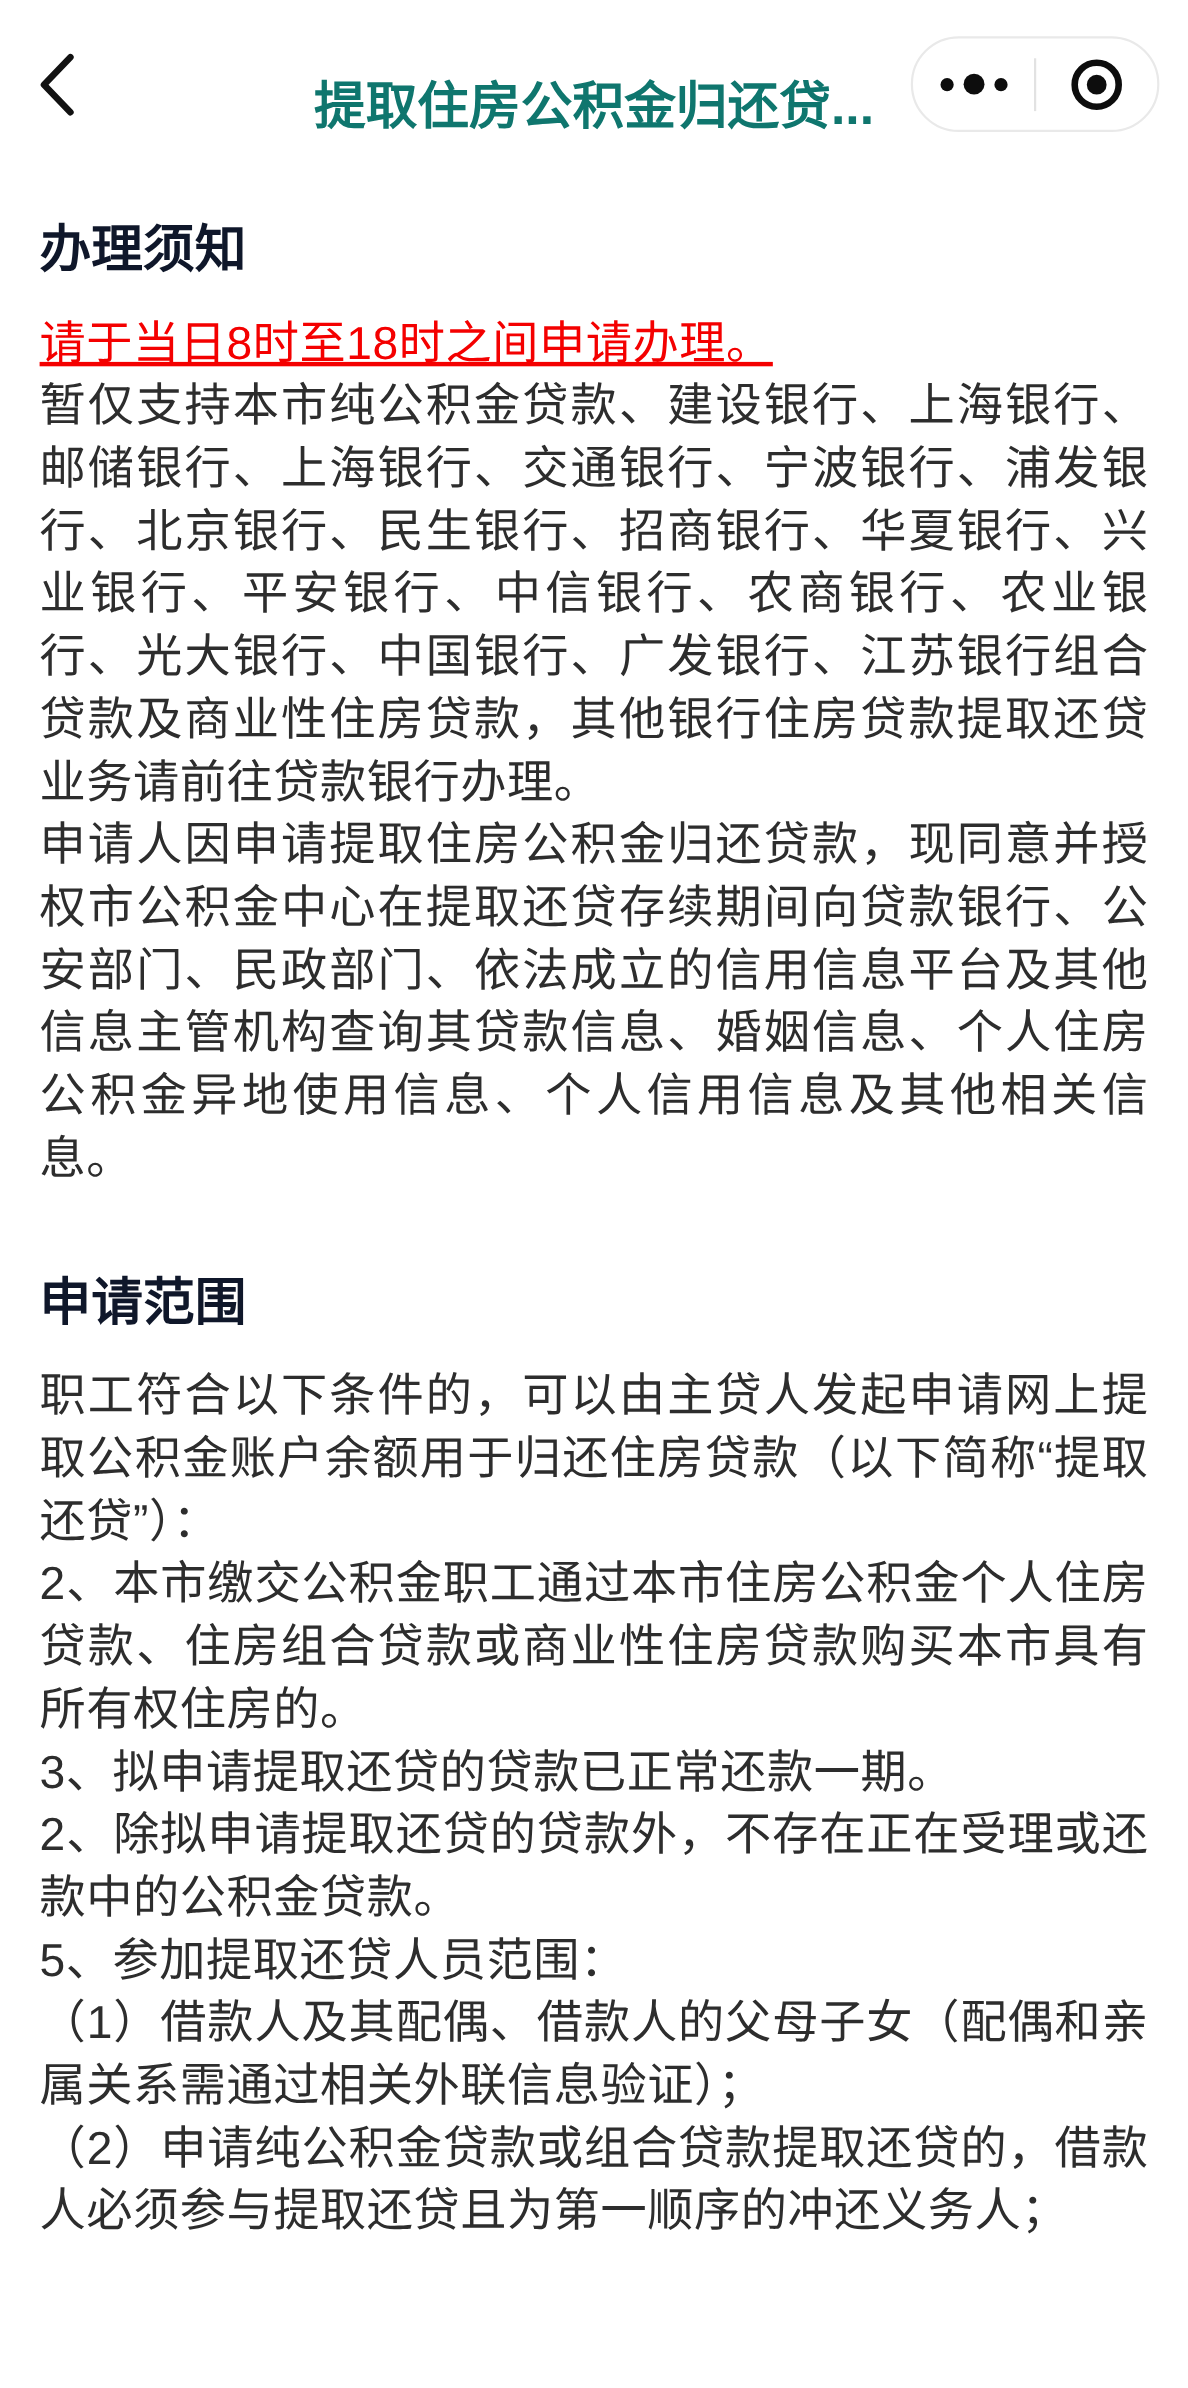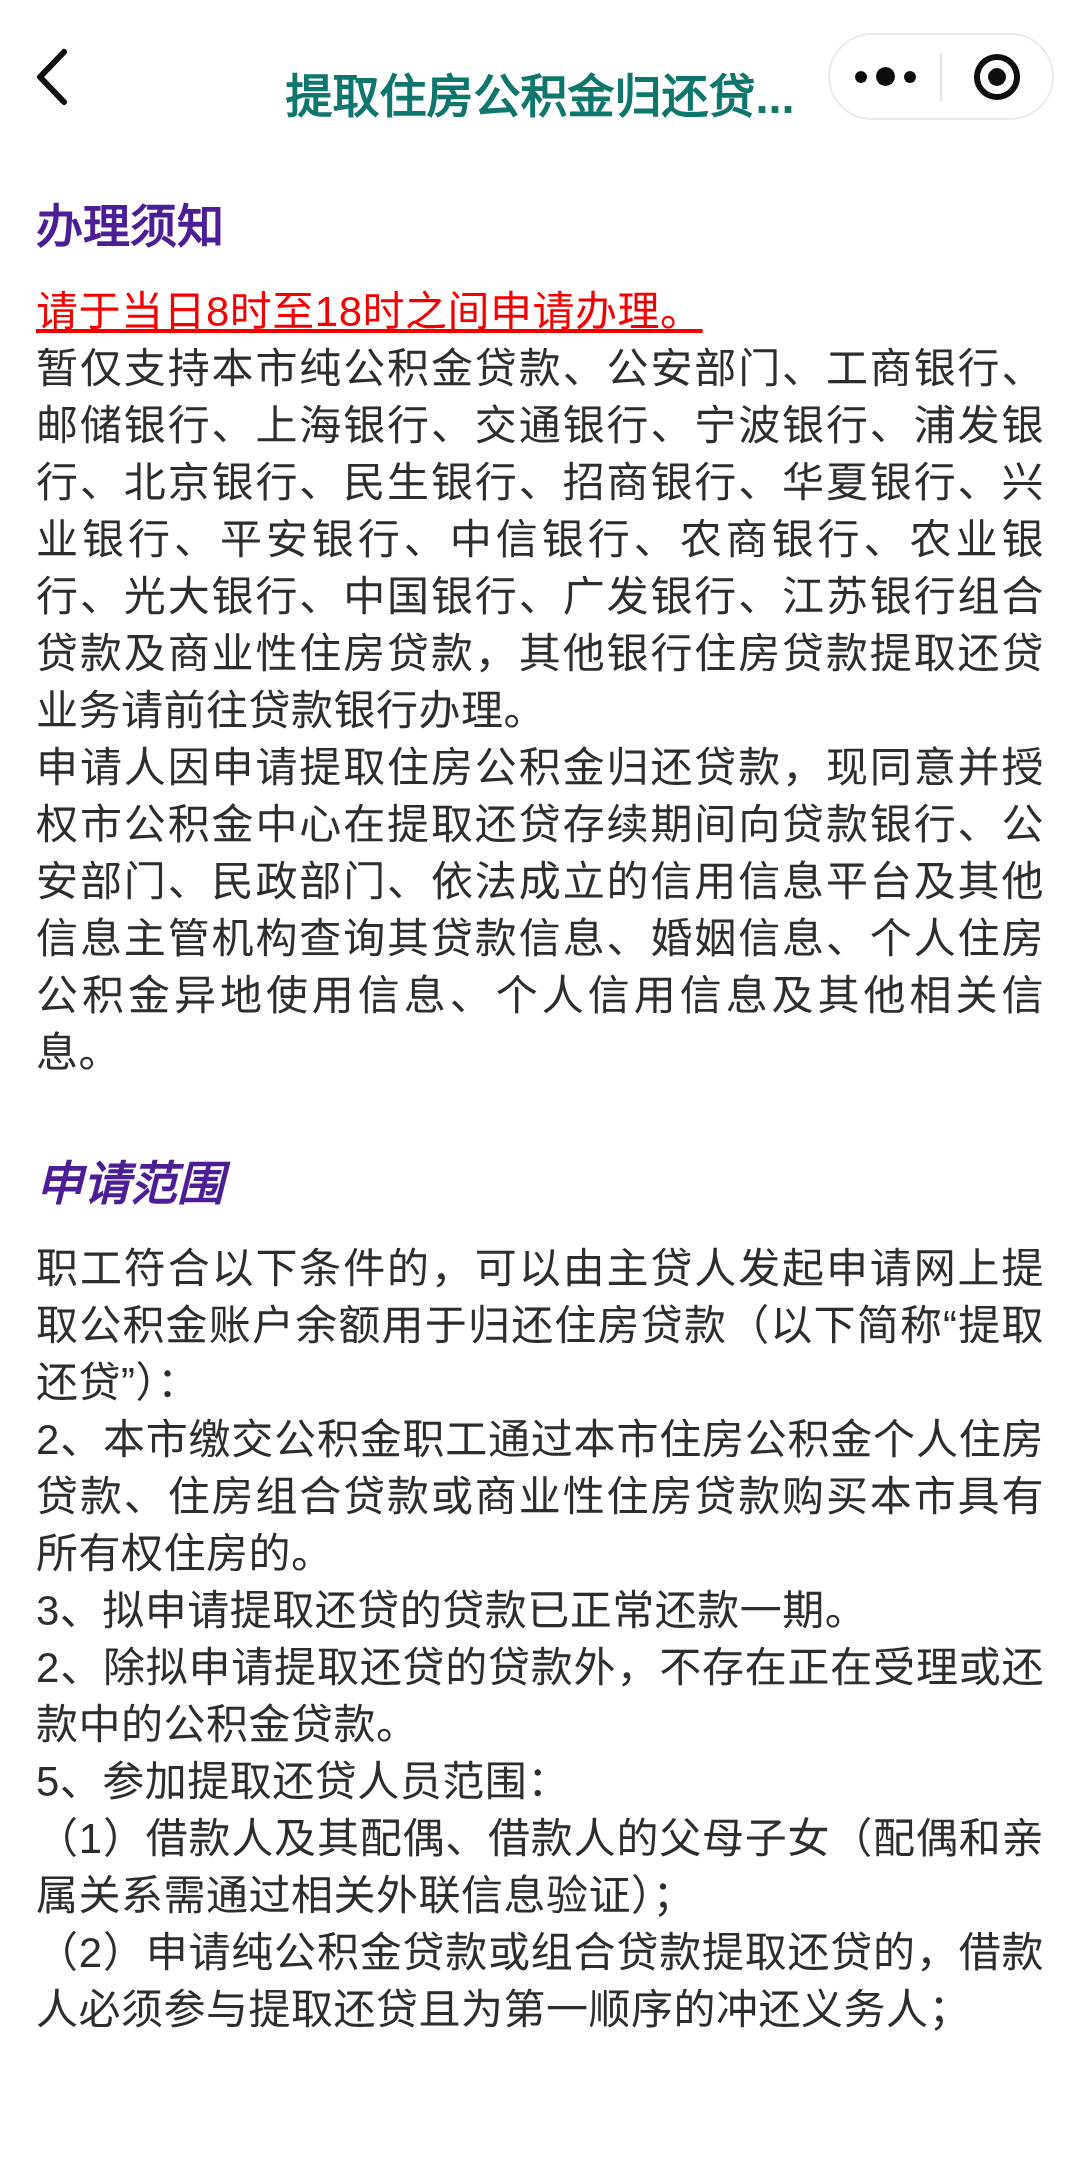--- a/index.html
+++ b/index.html
@@ -23,24 +23,24 @@
   .dots { display:flex; align-items:center; gap:9px; }
   .dot-sm { width:12px; height:12px; border-radius:50%; background:#0d0d0d; }
   .dot-lg { width:19px; height:19px; border-radius:50%; background:#0d0d0d; }
   .capsule-divider { width:2px; height:48px; background:#e2e2e2; }
   .target-ring { width:46px; height:46px; border:6px solid #0d0d0d; border-radius:50%;
                  display:flex; align-items:center; justify-content:center; }
   .target-core { width:18px; height:18px; border-radius:50%; background:#0d0d0d; }
 
   
   .article { padding:0 36px; }
-  .section-heading { font-size:47px; line-height:60px; font-weight:700; color:#4c1d95;
+  .section-heading { font-size:47px; line-height:60px; font-weight:700; color:#0f172a;
                      margin:0 0 26px 0; }
   .section { }
-  .section + .section .section-heading { margin-top:73px;font-style:italic; }
+  .section + .section .section-heading { margin-top:73px; }
   .article { padding-top:47px; }
   .para { font-size:42px; line-height:57px; color:#2d2d2d; text-align:justify;
           letter-spacing:0.5px; word-break:break-all; }
 </style>
 </head>
 <body>
 
 <header class="nav-bar">
   <button class="back-btn">
     <svg viewBox="0 0 36 58">
@@ -63,21 +63,21 @@
       </span>
     </button>
   </div>
 </header>
 
 <main class="article">
 
   <section class="section">
     <h2 class="section-heading">办理须知</h2>
     <p class="para" style="color: rgb(244, 0, 0); text-decoration: underline;">请于当日8时至18时之间申请办理。</p>
-    <p class="para">暂仅支持本市纯公积金贷款、公安部门、工商银行、邮储银行、上海银行、交通银行、宁波银行、浦发银行、北京银行、民生银行、招商银行、华夏银行、兴业银行、平安银行、中信银行、农商银行、农业银行、光大银行、中国银行、广发银行、江苏银行组合贷款及商业性住房贷款，其他银行住房贷款提取还贷业务请前往贷款银行办理。</p>
+    <p class="para">暂仅支持本市纯公积金贷款、建设银行、上海银行、邮储银行、上海银行、交通银行、宁波银行、浦发银行、北京银行、民生银行、招商银行、华夏银行、兴业银行、平安银行、中信银行、农商银行、农业银行、光大银行、中国银行、广发银行、江苏银行组合贷款及商业性住房贷款，其他银行住房贷款提取还贷业务请前往贷款银行办理。</p>
     <p class="para">申请人因申请提取住房公积金归还贷款，现同意并授权市公积金中心在提取还贷存续期间向贷款银行、公安部门、民政部门、依法成立的信用信息平台及其他信息主管机构查询其贷款信息、婚姻信息、个人住房公积金异地使用信息、个人信用信息及其他相关信息。</p>
   </section>
 
   <section class="section">
     <h2 class="section-heading">申请范围</h2>
     <p class="para">职工符合以下条件的，可以由主贷人发起申请网上提取公积金账户余额用于归还住房贷款（以下简称“提取还贷”）：</p>
     <p class="para">2、本市缴交公积金职工通过本市住房公积金个人住房贷款、住房组合贷款或商业性住房贷款购买本市具有所有权住房的。</p>
     <p class="para">3、拟申请提取还贷的贷款已正常还款一期。</p>
     <p class="para">2、除拟申请提取还贷的贷款外，不存在正在受理或还款中的公积金贷款。</p>
     <p class="para">5、参加提取还贷人员范围：</p>

